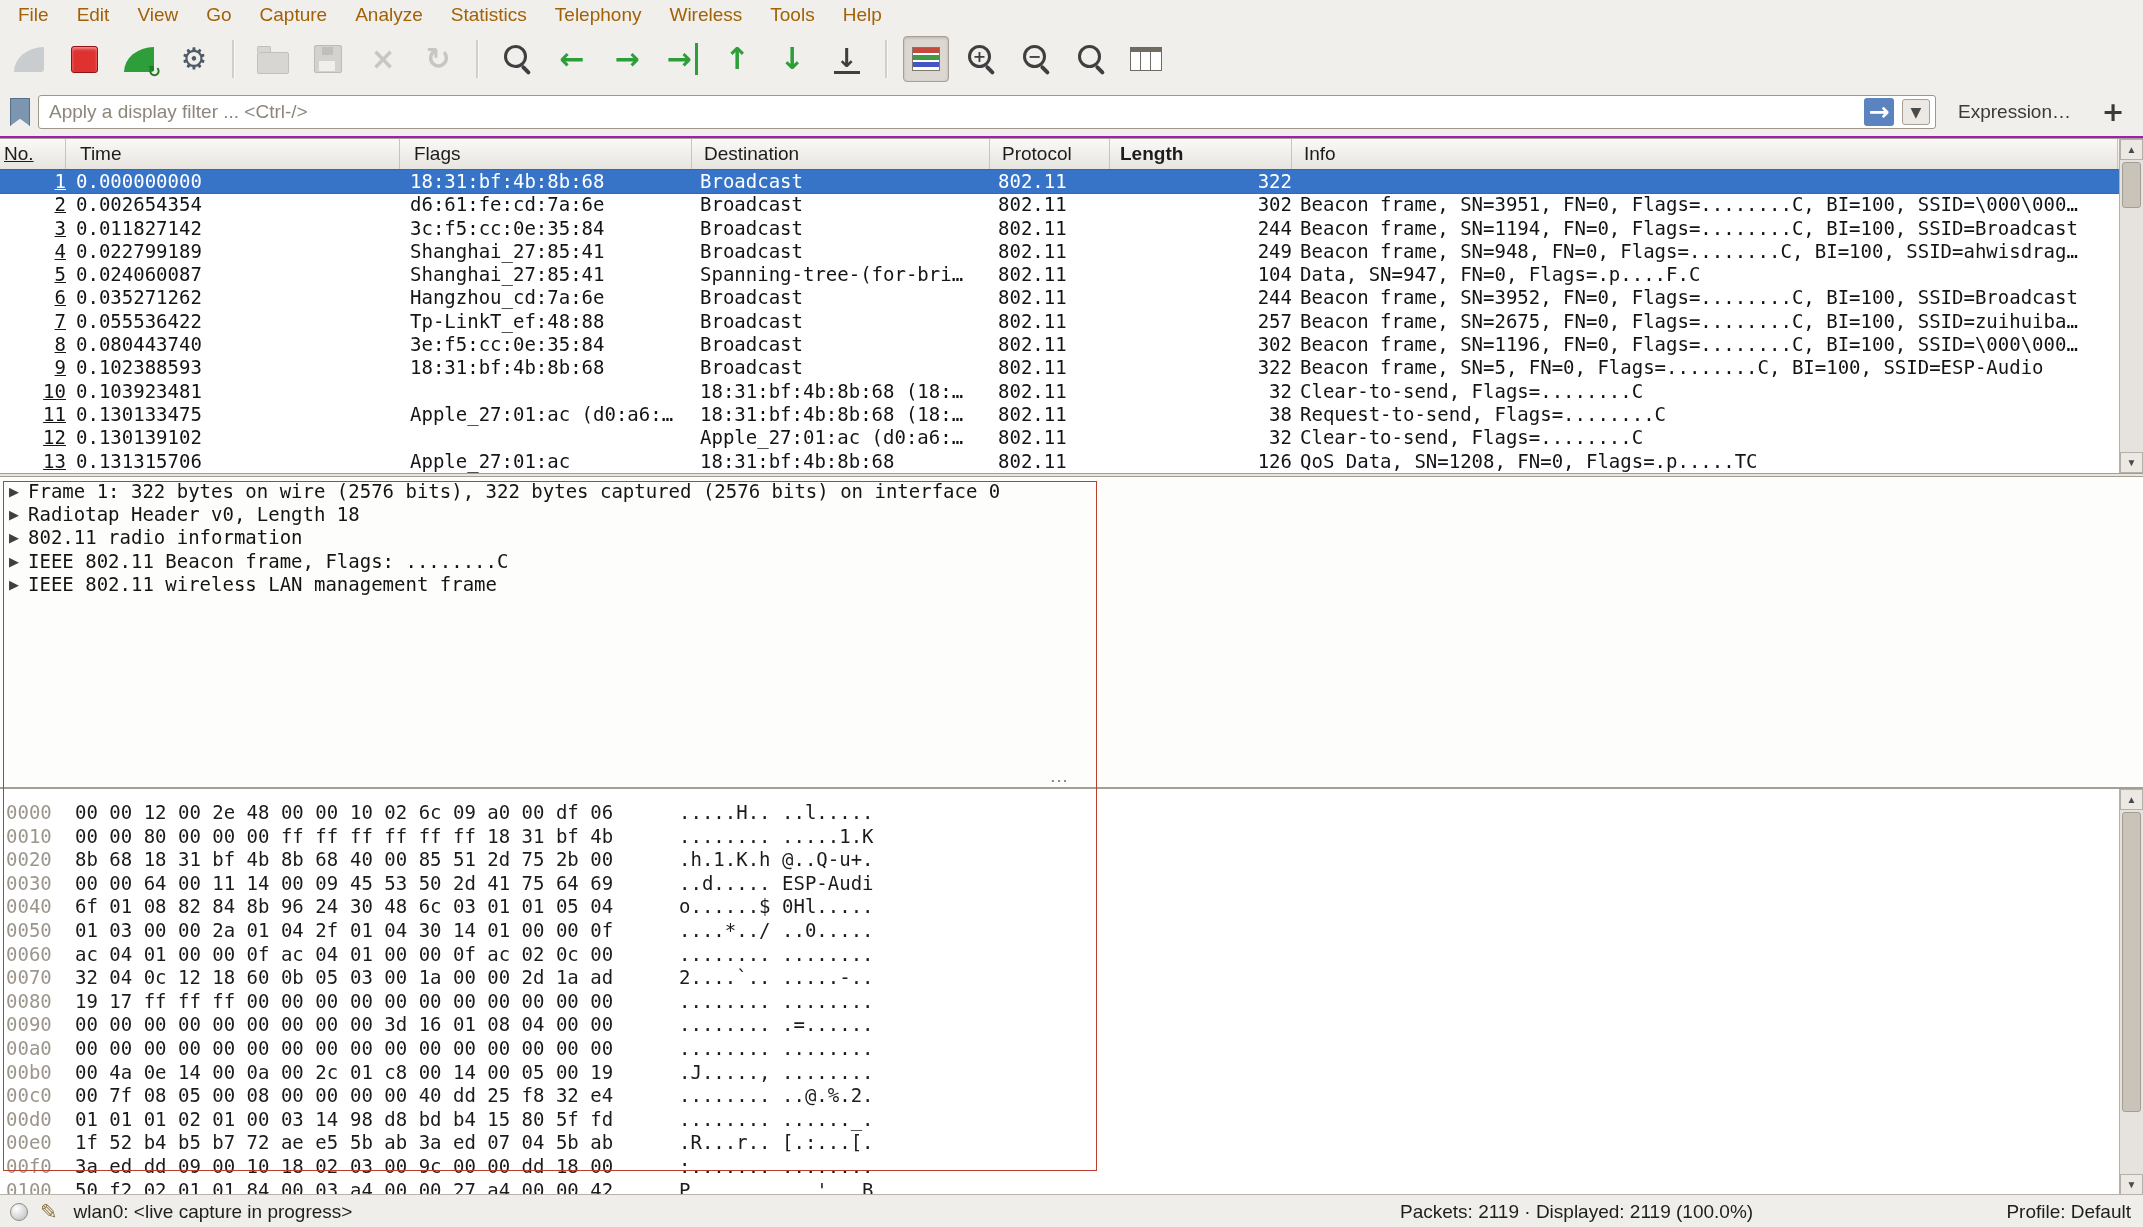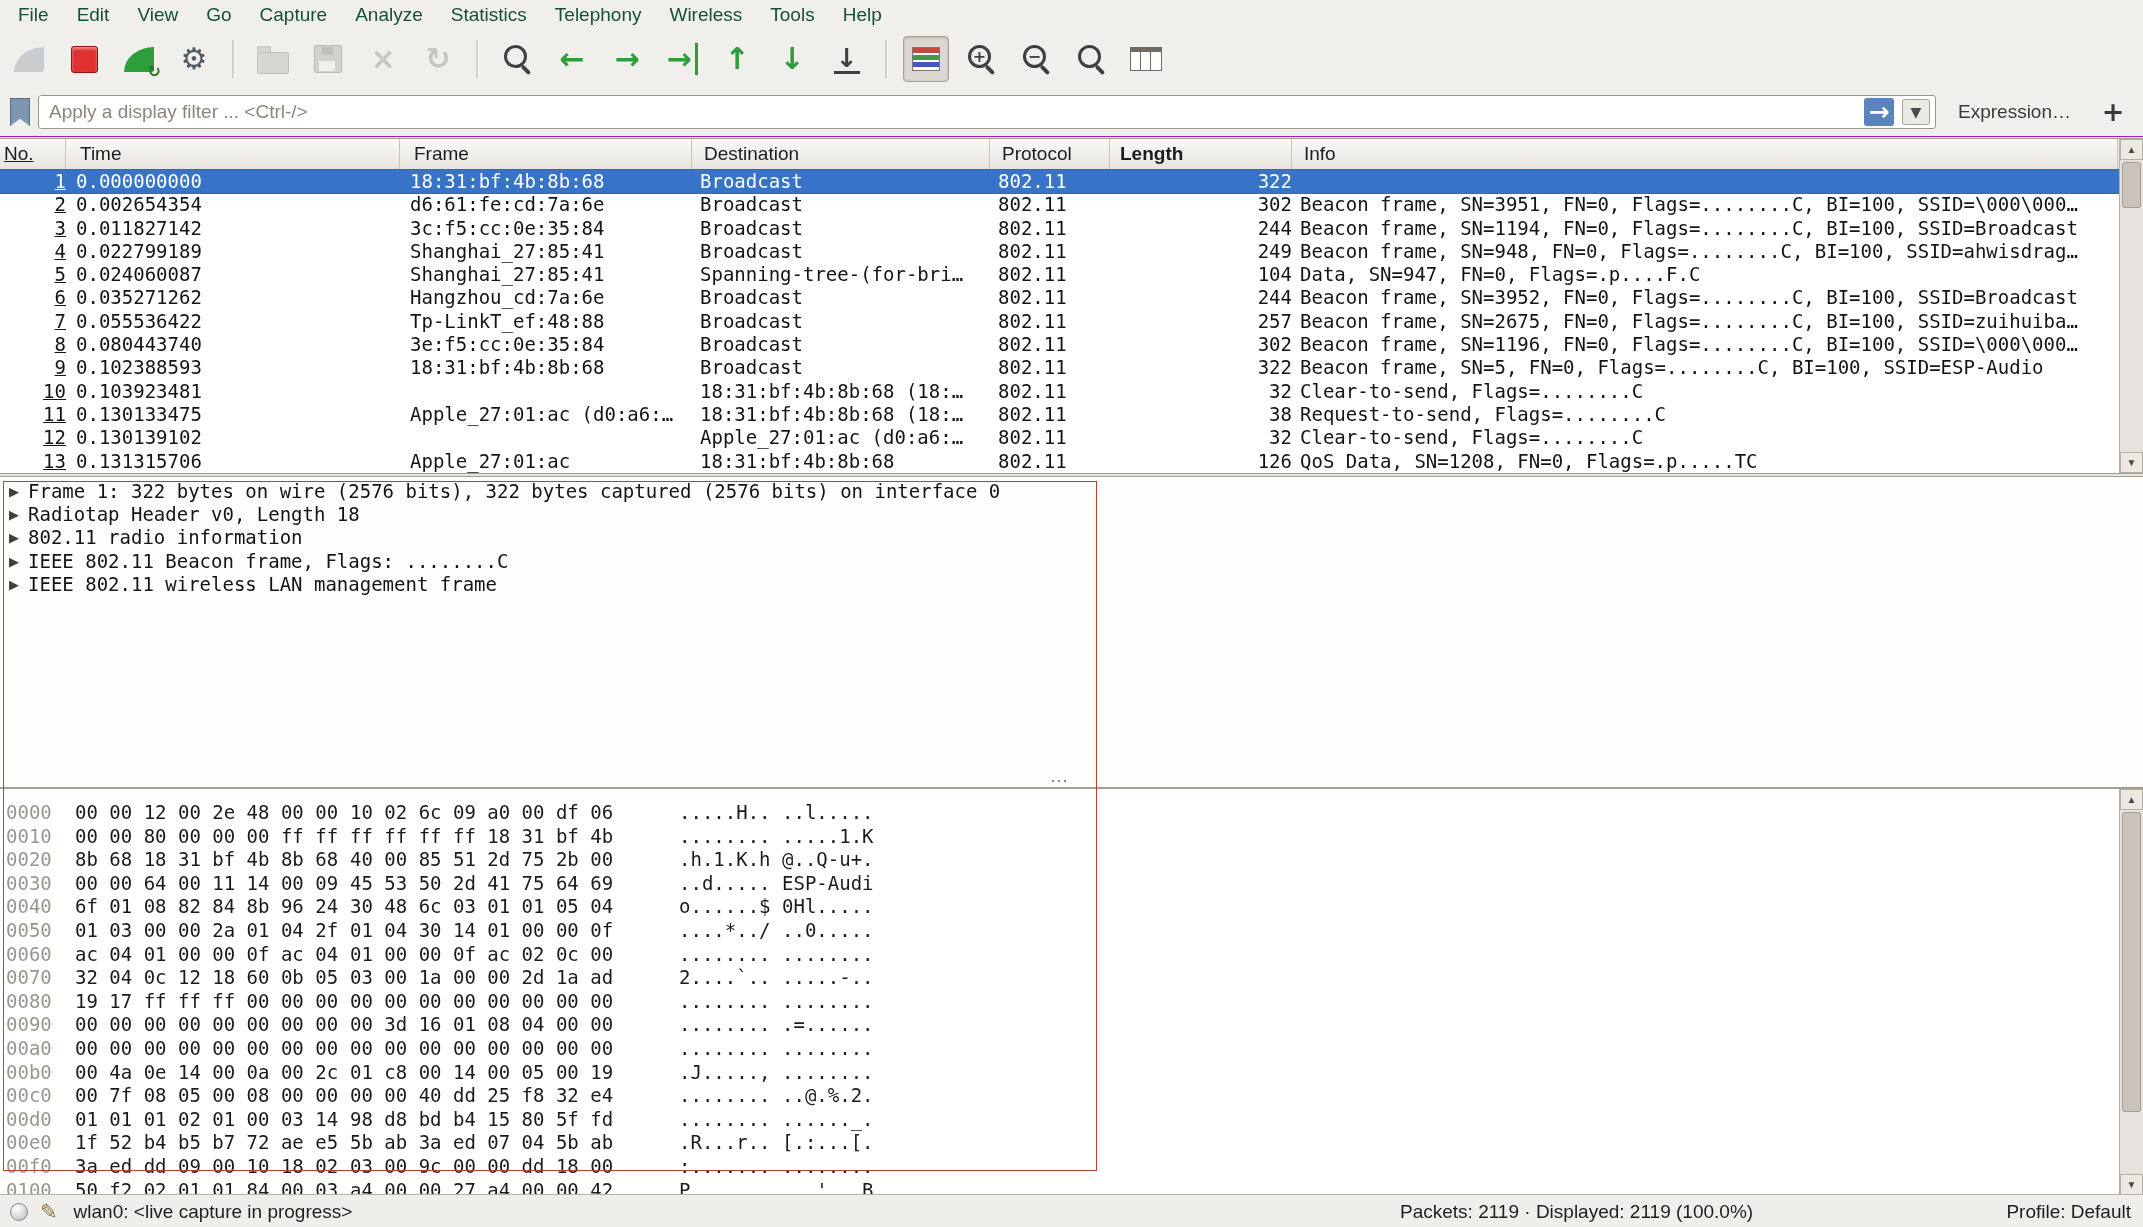--- a/index.html
+++ b/index.html
@@ -10,21 +10,21 @@
     -webkit-font-smoothing:antialiased;
   }
   .app{position:absolute;inset:0;}
 
   
   .menubar{
     position:absolute;top:0;left:0;right:0;height:30px;
     background:#f1efec;border-bottom:1px solid #dedad4;
     display:flex;align-items:center;padding-left:4px;
   }
-  .menu-item{font-size:19px;color:#14532d;padding:0 14px;line-height:30px;cursor:default;}
+  .menu-item{font-size:19px;color:#a16207;padding:0 14px;line-height:30px;cursor:default;}
 
   
   .toolbar{
     position:absolute;top:30px;left:0;right:0;height:58px;
     background:#f1efec;border-bottom:1px solid #cfcac2;
     display:flex;align-items:center;padding-left:6px;gap:9px;
   }
   .tb-btn{
     width:46px;height:46px;border:1px solid transparent;background:transparent;
     display:flex;align-items:center;justify-content:center;border-radius:4px;padding:0;
@@ -57,21 +57,21 @@
   }
   .k-table{
     width:30px;height:22px;border:1px solid #6f6a62;background:#fff;
     background-image:linear-gradient(#6f6a62 0 4px,transparent 4px),
       linear-gradient(90deg,transparent 0 9px,#6f6a62 9px 10px,transparent 10px 19px,#6f6a62 19px 20px,transparent 20px);
   }
 
   
   .filterbar{
     position:absolute;top:88px;left:0;right:0;height:48px;
-    background:#f1efec;border-bottom:1px solid #a21caf;
+    background:#f1efec;border-bottom:4px solid #a21caf;
     display:flex;align-items:center;padding:0 10px;gap:8px;
   }
   .filter-bookmark{
     width:18px;height:26px;background:#7b96ae;border:1px solid #5c7linear?#56708a;border:1px solid #56708a;
     clip-path:polygon(0 0,100% 0,100% 100%,50% 74%,0 100%);flex:none;
   }
   .filter-input-wrap{flex:1;position:relative;height:34px;}
   .filter-input{
     width:100%;height:34px;box-sizing:border-box;border:1px solid #9f978b;border-radius:3px;
     background:#fff;padding:0 78px 0 10px;font:19px "Liberation Sans","DejaVu Sans",sans-serif;color:#222;
@@ -263,21 +263,21 @@
       <button class="filter-dd">▼</button>
     </div>
     <button class="expression-btn">Expression…</button>
     <button class="filter-add">+</button>
   </div>
 
   <div class="pane packet-pane">
     <div class="pl-header" id="pl-header">
         <span class="hc col-no">No.</span>
         <span class="hc col-time">Time</span>
-        <span class="hc col-src">Frame</span>
+        <span class="hc col-src">Flags</span>
         <span class="hc col-dst">Destination</span>
         <span class="hc col-proto">Protocol</span>
         <span class="hc col-len">Length</span>
         <span class="hc col-info">Info</span>
       </div>
     <div class="pl-body" id="pl-body">
         <div class="pr selected">
           <span class="pc col-no">1</span>
           <span class="pc col-time">0.000000000</span>
           <span class="pc col-src">18:31:bf:4b:8b:68</span>

